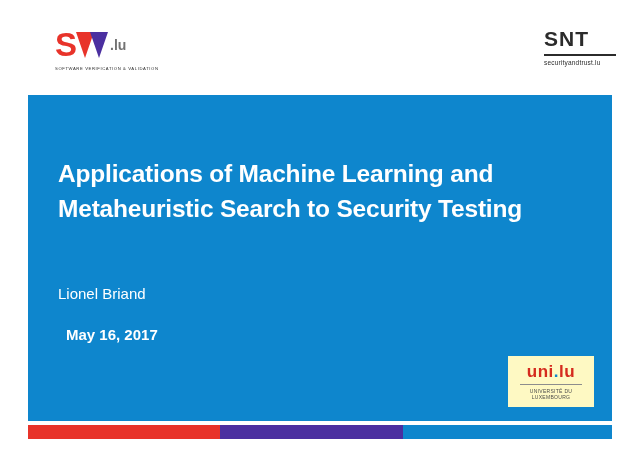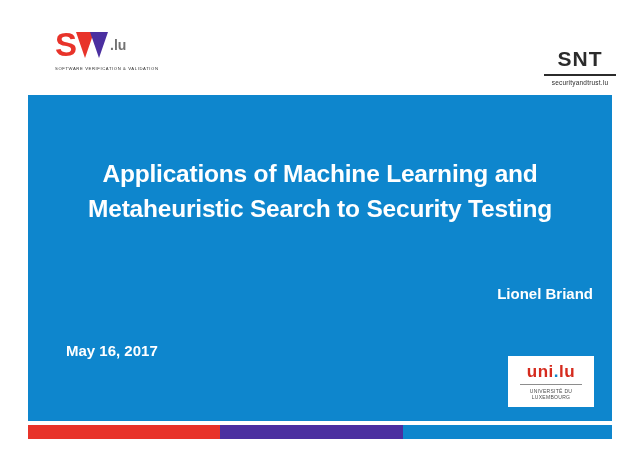--- a/index.html
+++ b/index.html
@@ -27,22 +27,21 @@
     left: 0;
     width: 640px;
     height: 95px;
   }
 
   
   .snt-logo {
     position: absolute;
     right: 24px;
     top: 28px;
-    text-align: center;
-    margin-top: 20px;
+    text-align: left;
   }
   .snt-mark {
     font-family: "Liberation Sans", sans-serif;
     font-size: 21px;
     font-weight: bold;
     letter-spacing: 1px;
     color: #2b2b2b;
     line-height: 1;
   }
   .snt-rule {
@@ -123,54 +122,53 @@
     top: 95px;
     width: 584px;
     height: 326px;
     background: #0e86cd;
   }
   .title {
     position: absolute;
     left: 30px;
     top: 62px;
     width: 524px;
-    text-align: center;
     color: #ffffff;
     font-size: 24.5px;
     font-weight: bold;
     line-height: 1.42;
     letter-spacing: -0.2px;
   }
   .author {
     position: absolute;
-    left: 41px;
+    left: 30px;
     top: 190px;
     width: 524px;
-    text-align: right;
+    text-align: left;
     color: #ffffff;
     font-size: 15px;
-    font-weight: bold;
+    font-weight: normal;
   }
   .datebox {
     position: absolute;
     left: 38px;
-    top: 245px;
+    top: 229px;
     color: #ffffff;
     font-size: 15px;
     font-weight: bold;
     line-height: 1.45;
   }
 
   
   .uni-logo {
     position: absolute;
     right: 18px;
     bottom: 14px;
     width: 86px;
-    background: #ffffff;
+    background: #fef9c3;
     padding: 7px 6px 6px 6px;
     box-sizing: border-box;
     text-align: center;
   }
   .uni-mark {
     font-size: 17px;
     font-weight: bold;
     color: #d52b1e;
     line-height: 1;
     letter-spacing: 0.5px;

